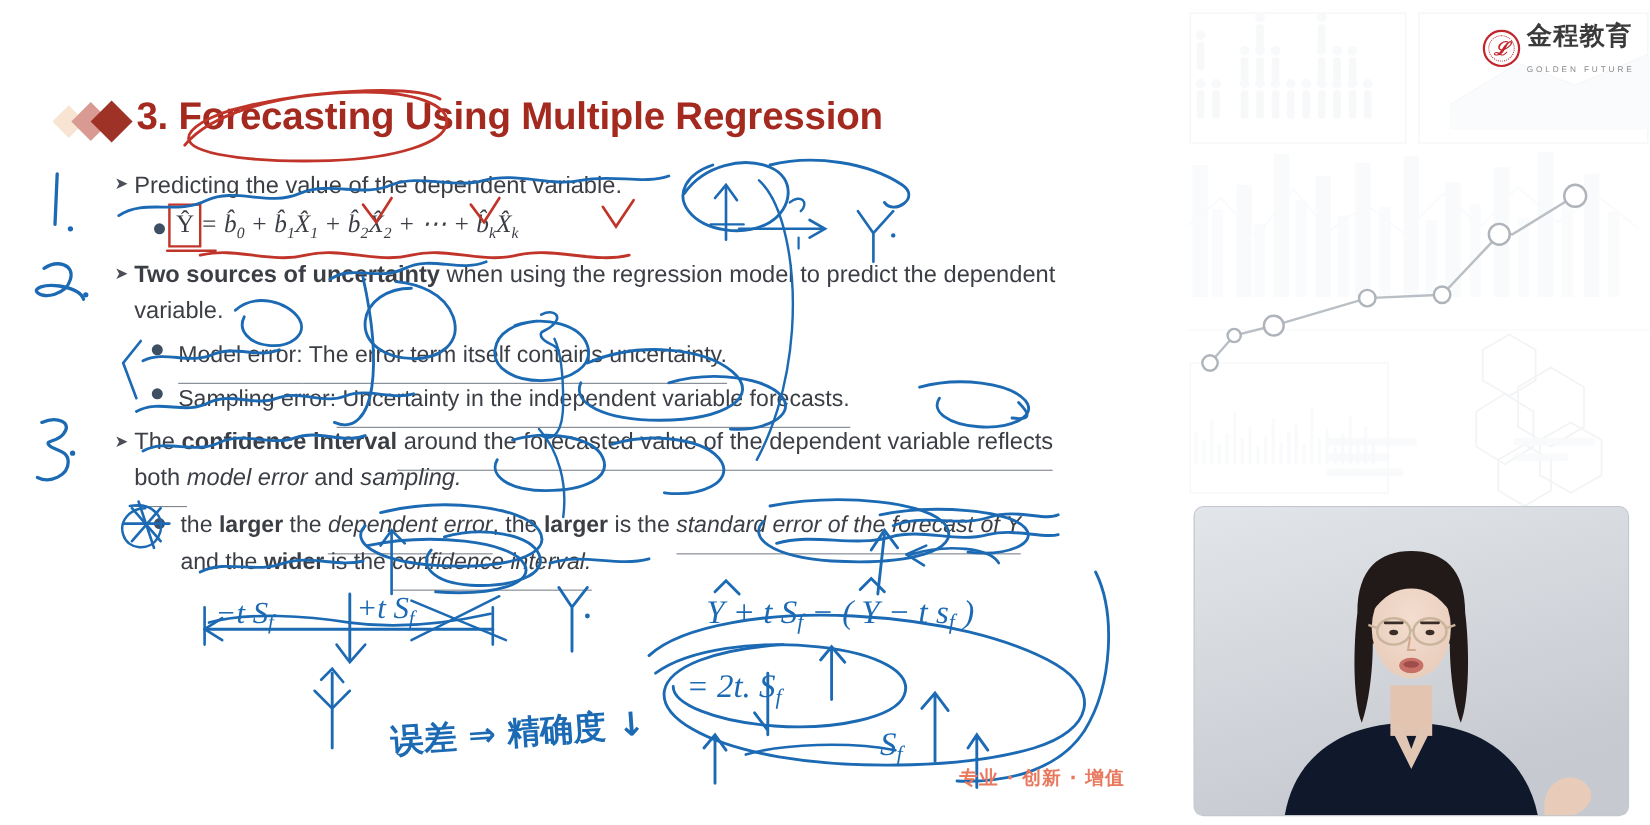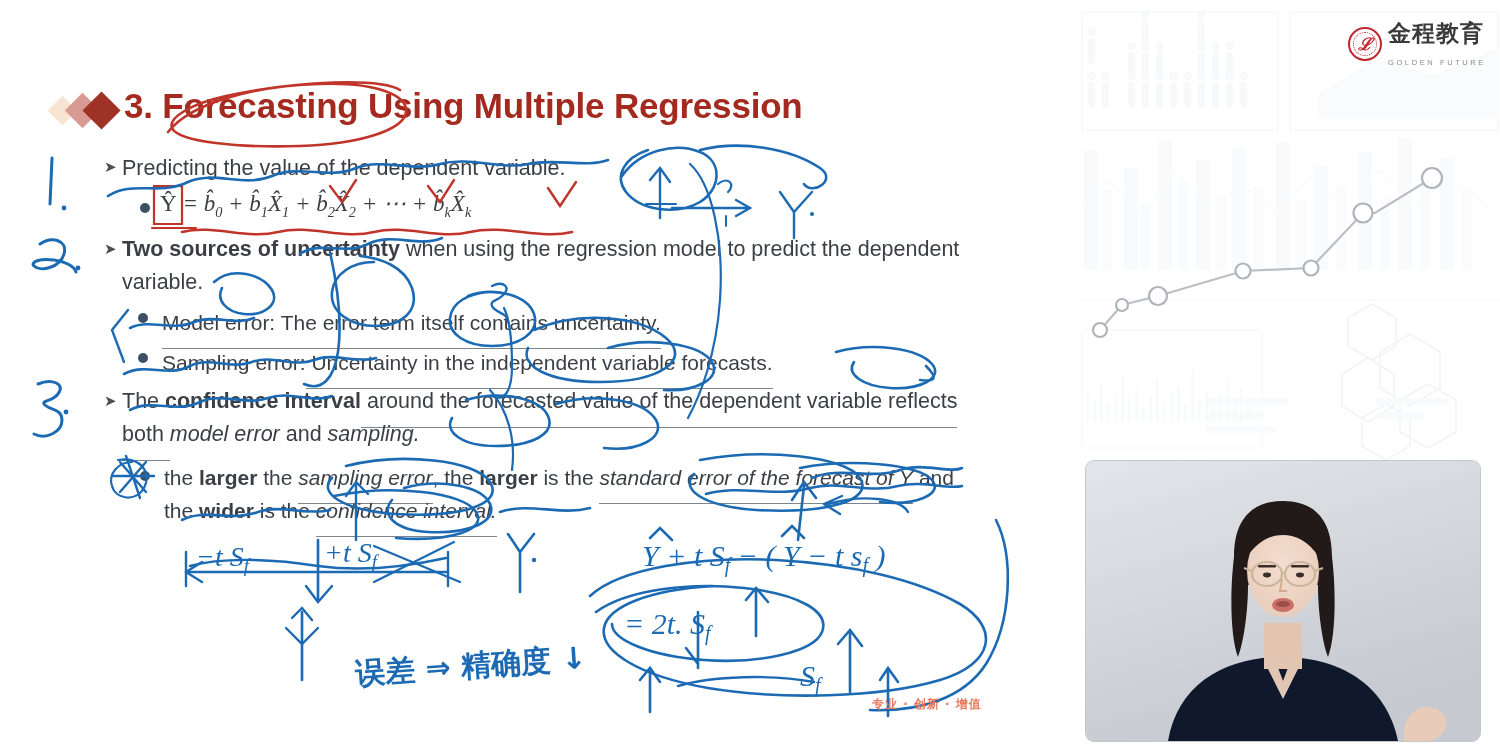--- a/index.html
+++ b/index.html
@@ -56,21 +56,21 @@
   
   .ink { position: absolute; inset: 0; pointer-events: none; }
 
   
   .video { position: absolute; left: 1086px; top: 461px; width: 394px; height: 280px;
            border-radius: 8px; overflow: hidden; background: #cfd3d8;
            box-shadow: 0 0 0 1px #c4c8cd; }
 
   
   .slogan { position: absolute; left: 872px; top: 696px;
-            font-family: "DejaVu Sans", sans-serif; font-size: 12px;
+            font-family: "DejaVu Sans", sans-serif; font-size: 17px;
             font-weight: bold; color: #e8795f; letter-spacing: 1px;
             white-space: nowrap; }
 </style>
 </head>
 <body>
 
 <div id="stage">
 
   <svg class="bg-deco" viewBox="0 0 420 470">
     <g opacity="0.40">
@@ -254,21 +254,21 @@
     <span>Sampling error:</span><span class="u"> Uncertainty in the independent variable forecasts.</span>
   </div>
 
   <span class="arrow-b" style="left:104px; top:392px;">➤</span>
   <div class="body-txt lvl1" style="left:122px; top:385px; width:840px;">
     <span>The </span><b>confidence interval</b><span class="u"> around the forecasted value of the dependent variable reflects both </span><i>model error</i><span> and </span><i>sampling.</i>
   </div>
 
   <span class="dot-b" style="left:140px; top:471px;"></span>
   <div class="body-txt lvl2" style="left:164px; top:461px; width:790px;">
-    <span>the </span><b>larger</b><span> the </span><i class="u">sampling error</i><span>, the </span><b>larger</b><span> is the </span><i class="u">standard error of the forecast of Y</i><span> and the </span><b>wider</b><span> is the </span><i class="u">confidence interval.</i>
+    <span>the </span><b>larger</b><span> the </span><i class="u">dependent error</i><span>, the </span><b>larger</b><span> is the </span><i class="u">standard error of the forecast of Y</i><span> and the </span><b>wider</b><span> is the </span><i class="u">confidence interval.</i>
   </div>
 
   <svg class="ink" viewBox="0 0 1500 750">
     <g fill="none" stroke="#c0342a" stroke-width="2.6" stroke-linecap="round">
       <path d="M168 132 C190 104 250 86 320 84 C378 82 408 96 406 112
                C404 130 360 144 300 146 C240 148 178 142 172 128
                C168 118 190 104 226 96 C300 80 380 78 400 90"></path>
       <path d="M154 186 L154 224 L182 224 L182 186 Z" stroke-width="2.2"></path>
       <path d="M152 228 L196 228" stroke-width="2.2"></path>
       <path d="M182 232 C214 224 246 240 278 232 C310 224 342 240 374 232

